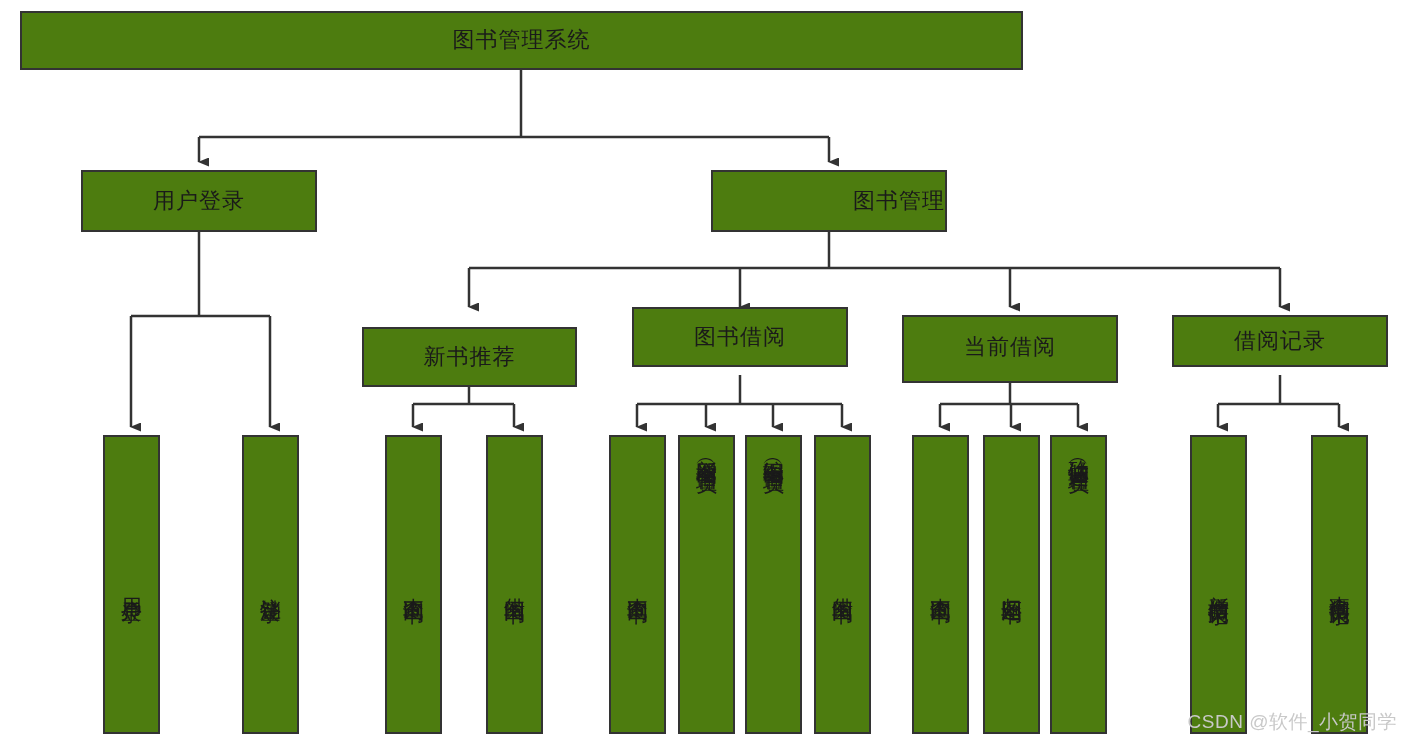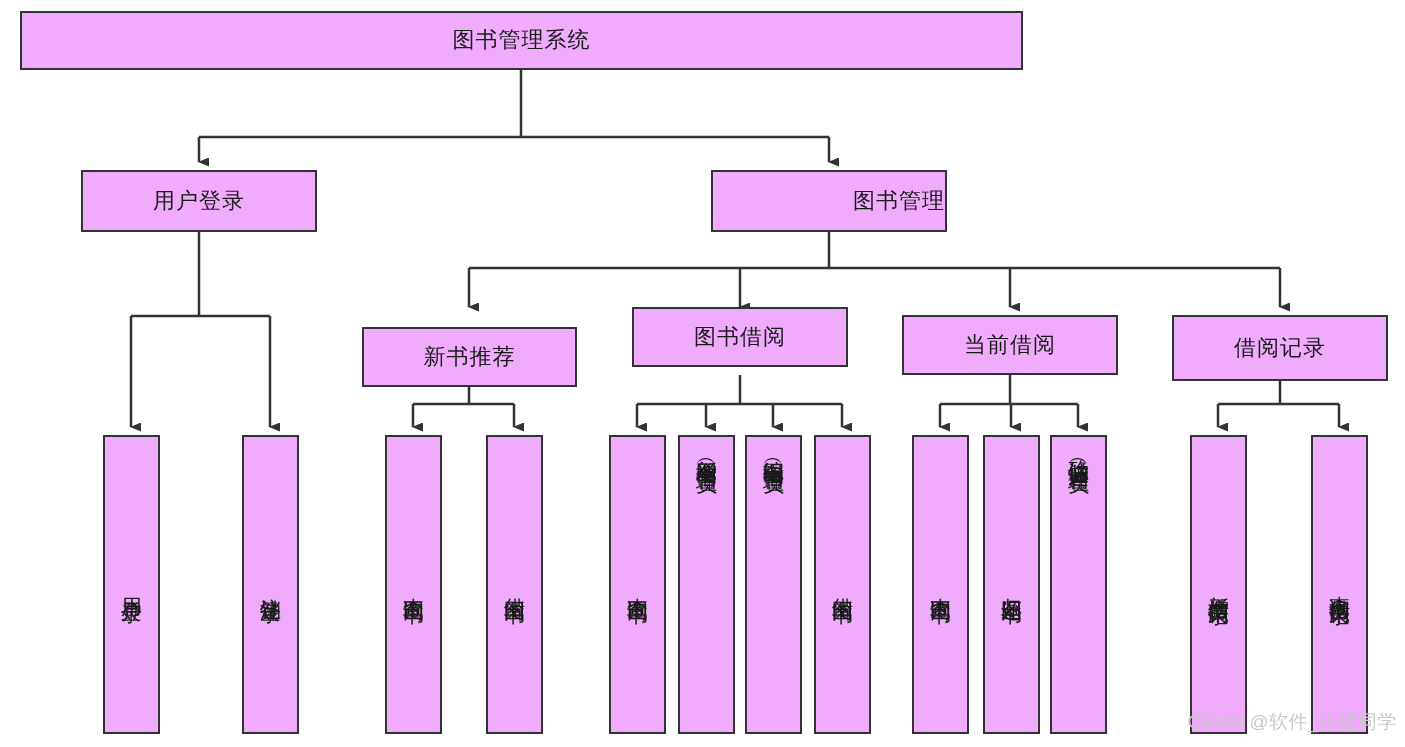--- a/index.html
+++ b/index.html
@@ -23,21 +23,21 @@
     position: absolute;
     left: 0;
     top: 0;
     width: 1405px;
     height: 747px;
     pointer-events: none;
   }
   .node {
     position: absolute;
     box-sizing: border-box;
-    background: #f0abfc;
+    background: #4d7c0f;
     border: 2px solid #333333;
     display: flex;
     align-items: center;
     justify-content: center;
     color: #1a1a1a;
   }
   .node-h .node-label {
     font-size: 22px;
     line-height: 1.1;
     letter-spacing: 1px;
@@ -137,24 +137,24 @@
   <div class="node node-h" style="left:711px; top:170px; width:236px; height:62px;justify-content:flex-end;">
     <span class="node-label">图书管理</span>
   </div>
 
   <div class="node node-h" style="left:362px; top:315px; width:215px; height:60px;margin-top:12px;">
     <span class="node-label">新书推荐</span>
   </div>
   <div class="node node-h" style="left:632px; top:307px; width:216px; height:60px;">
     <span class="node-label">图书借阅</span>
   </div>
-  <div class="node node-h" style="left:902px; top:315px; width:216px; height:60px;">
+  <div class="node node-h" style="left:902px; top:315px; width:216px; height:68px;font-family:Liberation Mono, monospace;">
     <span class="node-label">当前借阅</span>
   </div>
-  <div class="node node-h" style="left:1172px; top:315px; width:216px; height:66px;">
+  <div class="node node-h" style="left:1172px; top:315px; width:216px; height:52px;">
     <span class="node-label">借阅记录</span>
   </div>
 
   <div class="node node-v center-text" style="left:103px; top:435px; width:57px; height:299px;">
     <span class="node-label">用户登录</span>
   </div>
   <div class="node node-v center-text" style="left:242px; top:435px; width:57px; height:299px;">
     <span class="node-label">注销登录</span>
   </div>
   <div class="node node-v center-text" style="left:385px; top:435px; width:57px; height:299px;">

